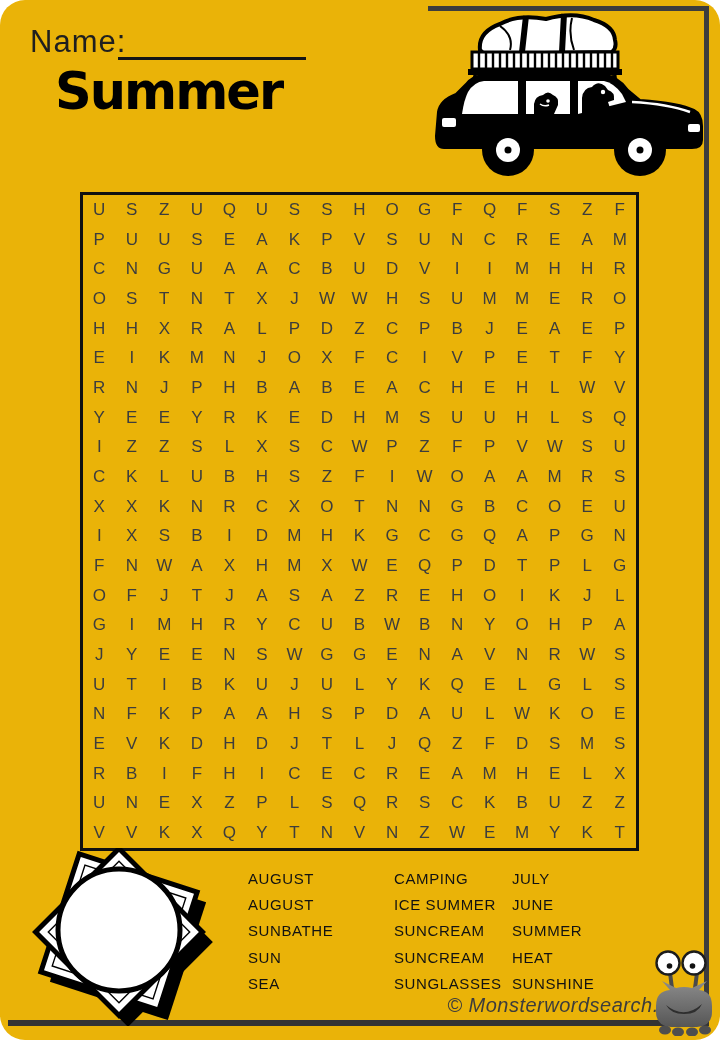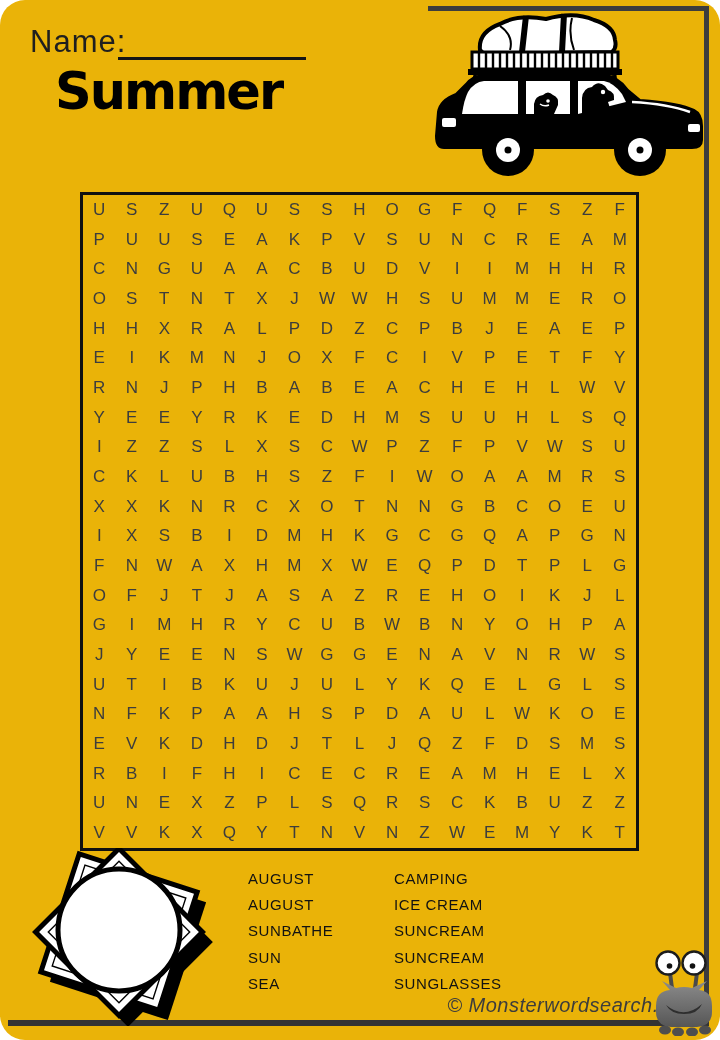--- a/index.html
+++ b/index.html
@@ -472,24 +472,31 @@
 
   <div class="word-col word-col-1">
       <div class="word">AUGUST</div>
       <div class="word">AUGUST</div>
       <div class="word">SUNBATHE</div>
       <div class="word">SUN</div>
       <div class="word">SEA</div>
     </div>
   <div class="word-col word-col-2">
       <div class="word">CAMPING</div>
-      <div class="word">ICE CREAM</div>
+      <div class="word">ICE SUMMER</div>
       <div class="word">SUNCREAM</div>
       <div class="word">SUNCREAM</div>
       <div class="word">SUNGLASSES</div>
+    </div>
+  <div class="word-col word-col-3">
+      <div class="word">JULY</div>
+      <div class="word">JUNE</div>
+      <div class="word">SUMMER</div>
+      <div class="word">HEAT</div>
+      <div class="word">SUNSHINE</div>
     </div>
 
   <svg class="sun" viewBox="0 0 224 178" aria-hidden="true">
 
     <g transform="translate(112,94) rotate(45)">
         <rect x="-60" y="-60" width="120" height="120" fill="#000"></rect>
       </g>
     <g transform="translate(112,94) rotate(18)">
         <rect x="-62" y="-62" width="124" height="124" fill="#000"></rect>
       </g>

